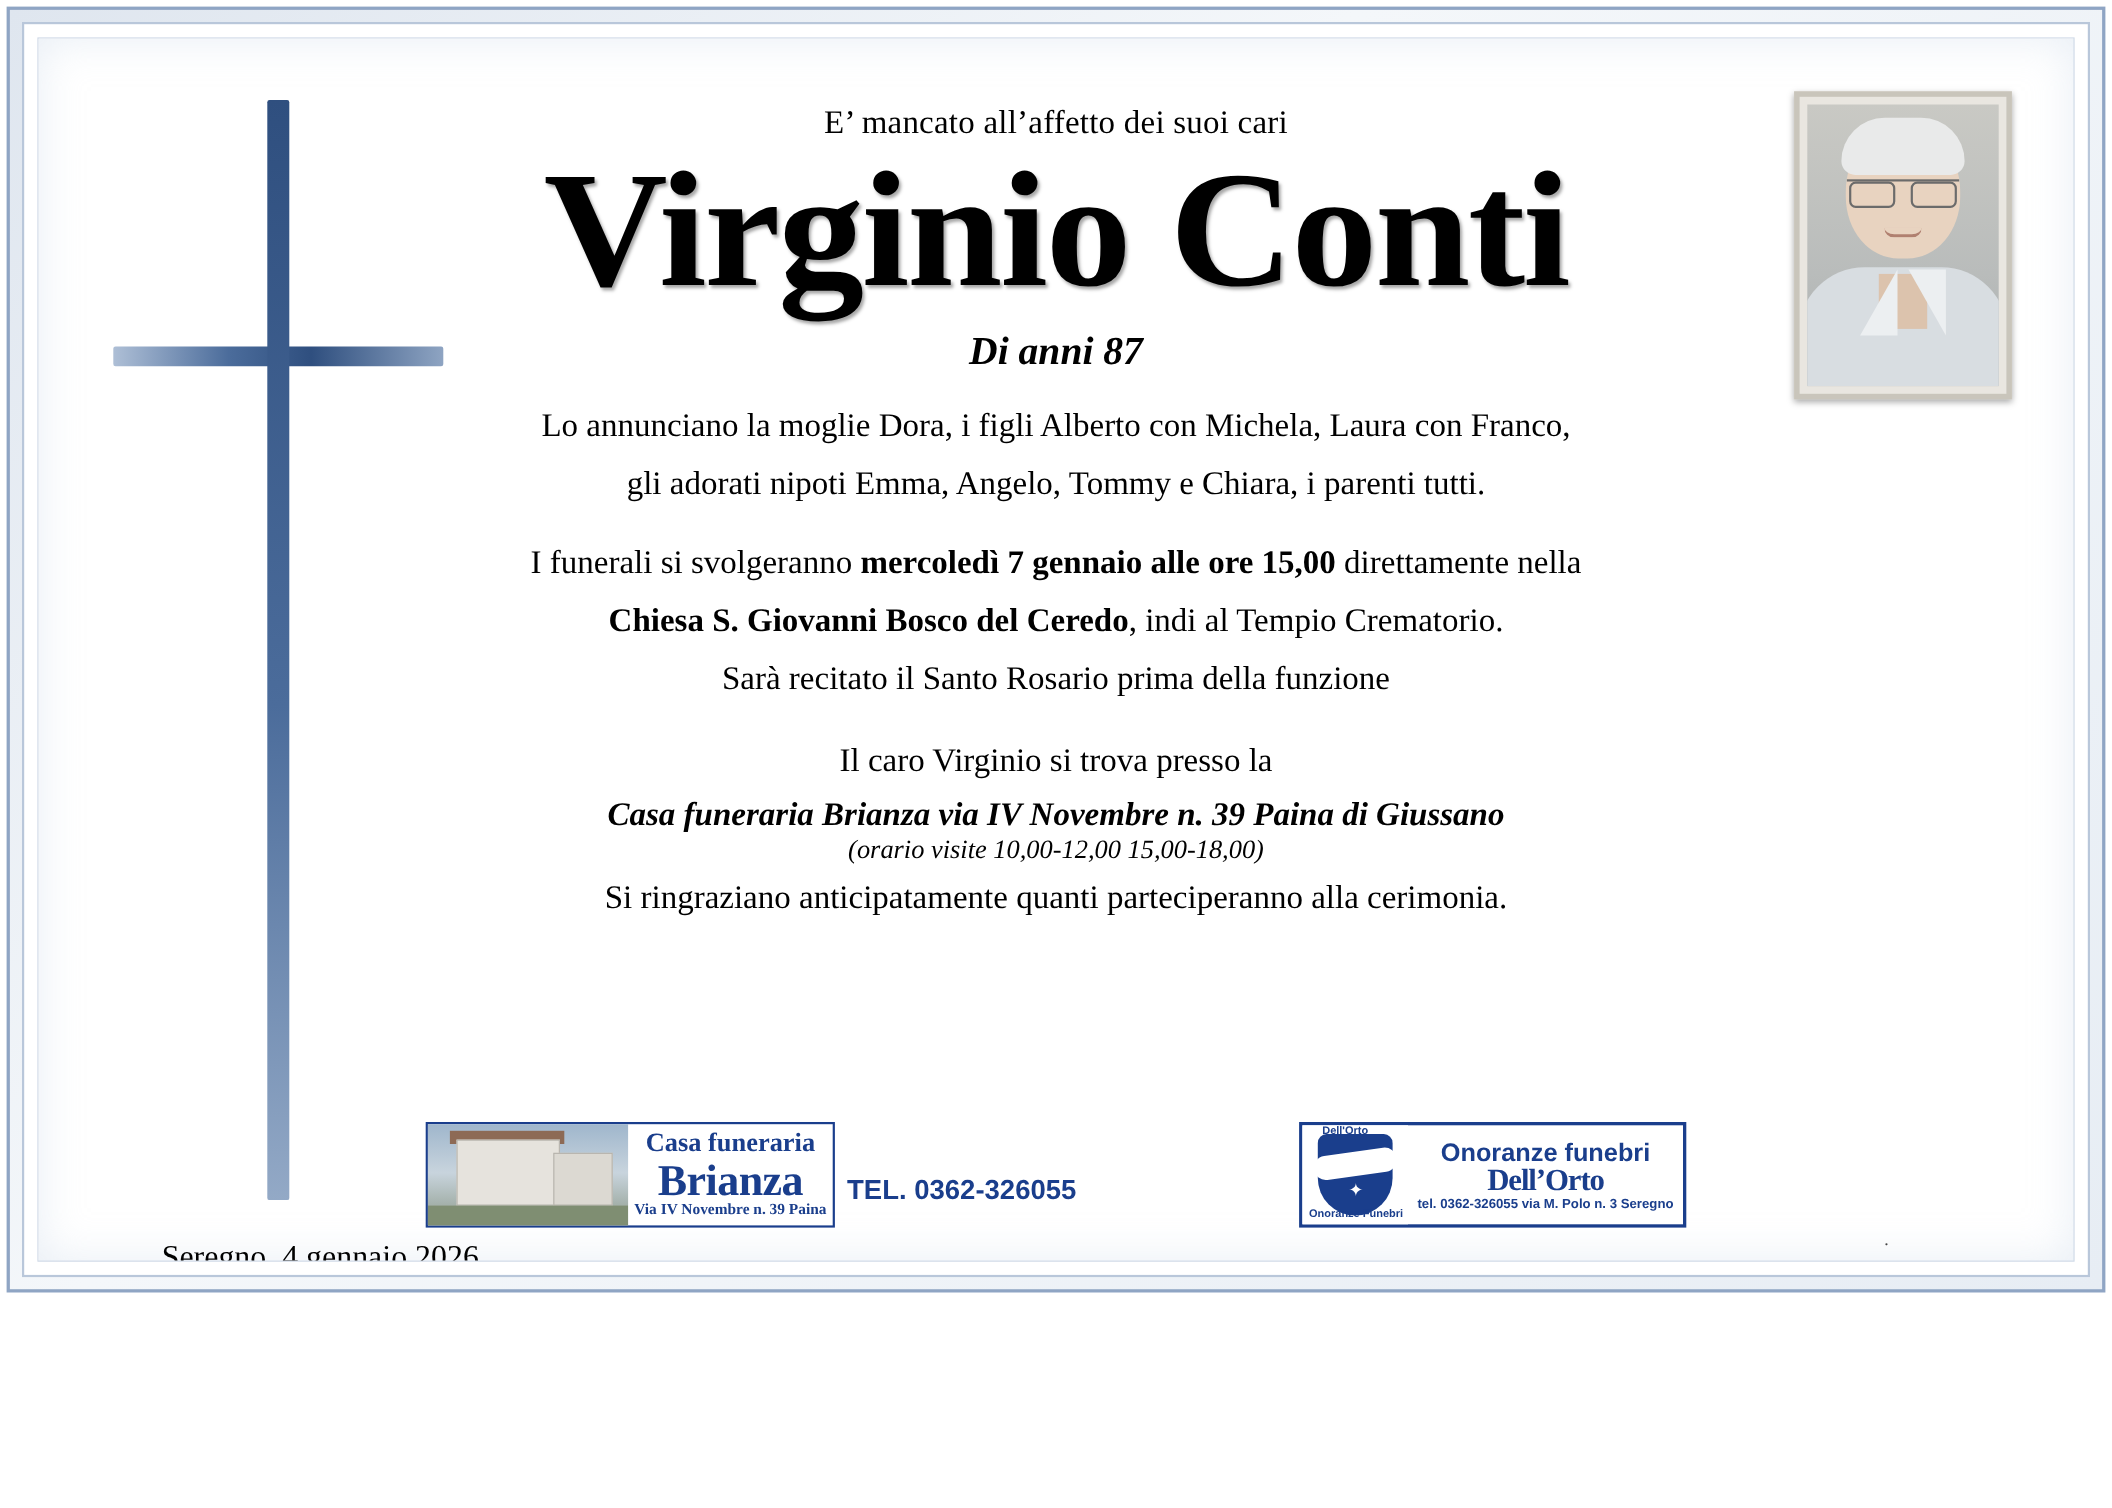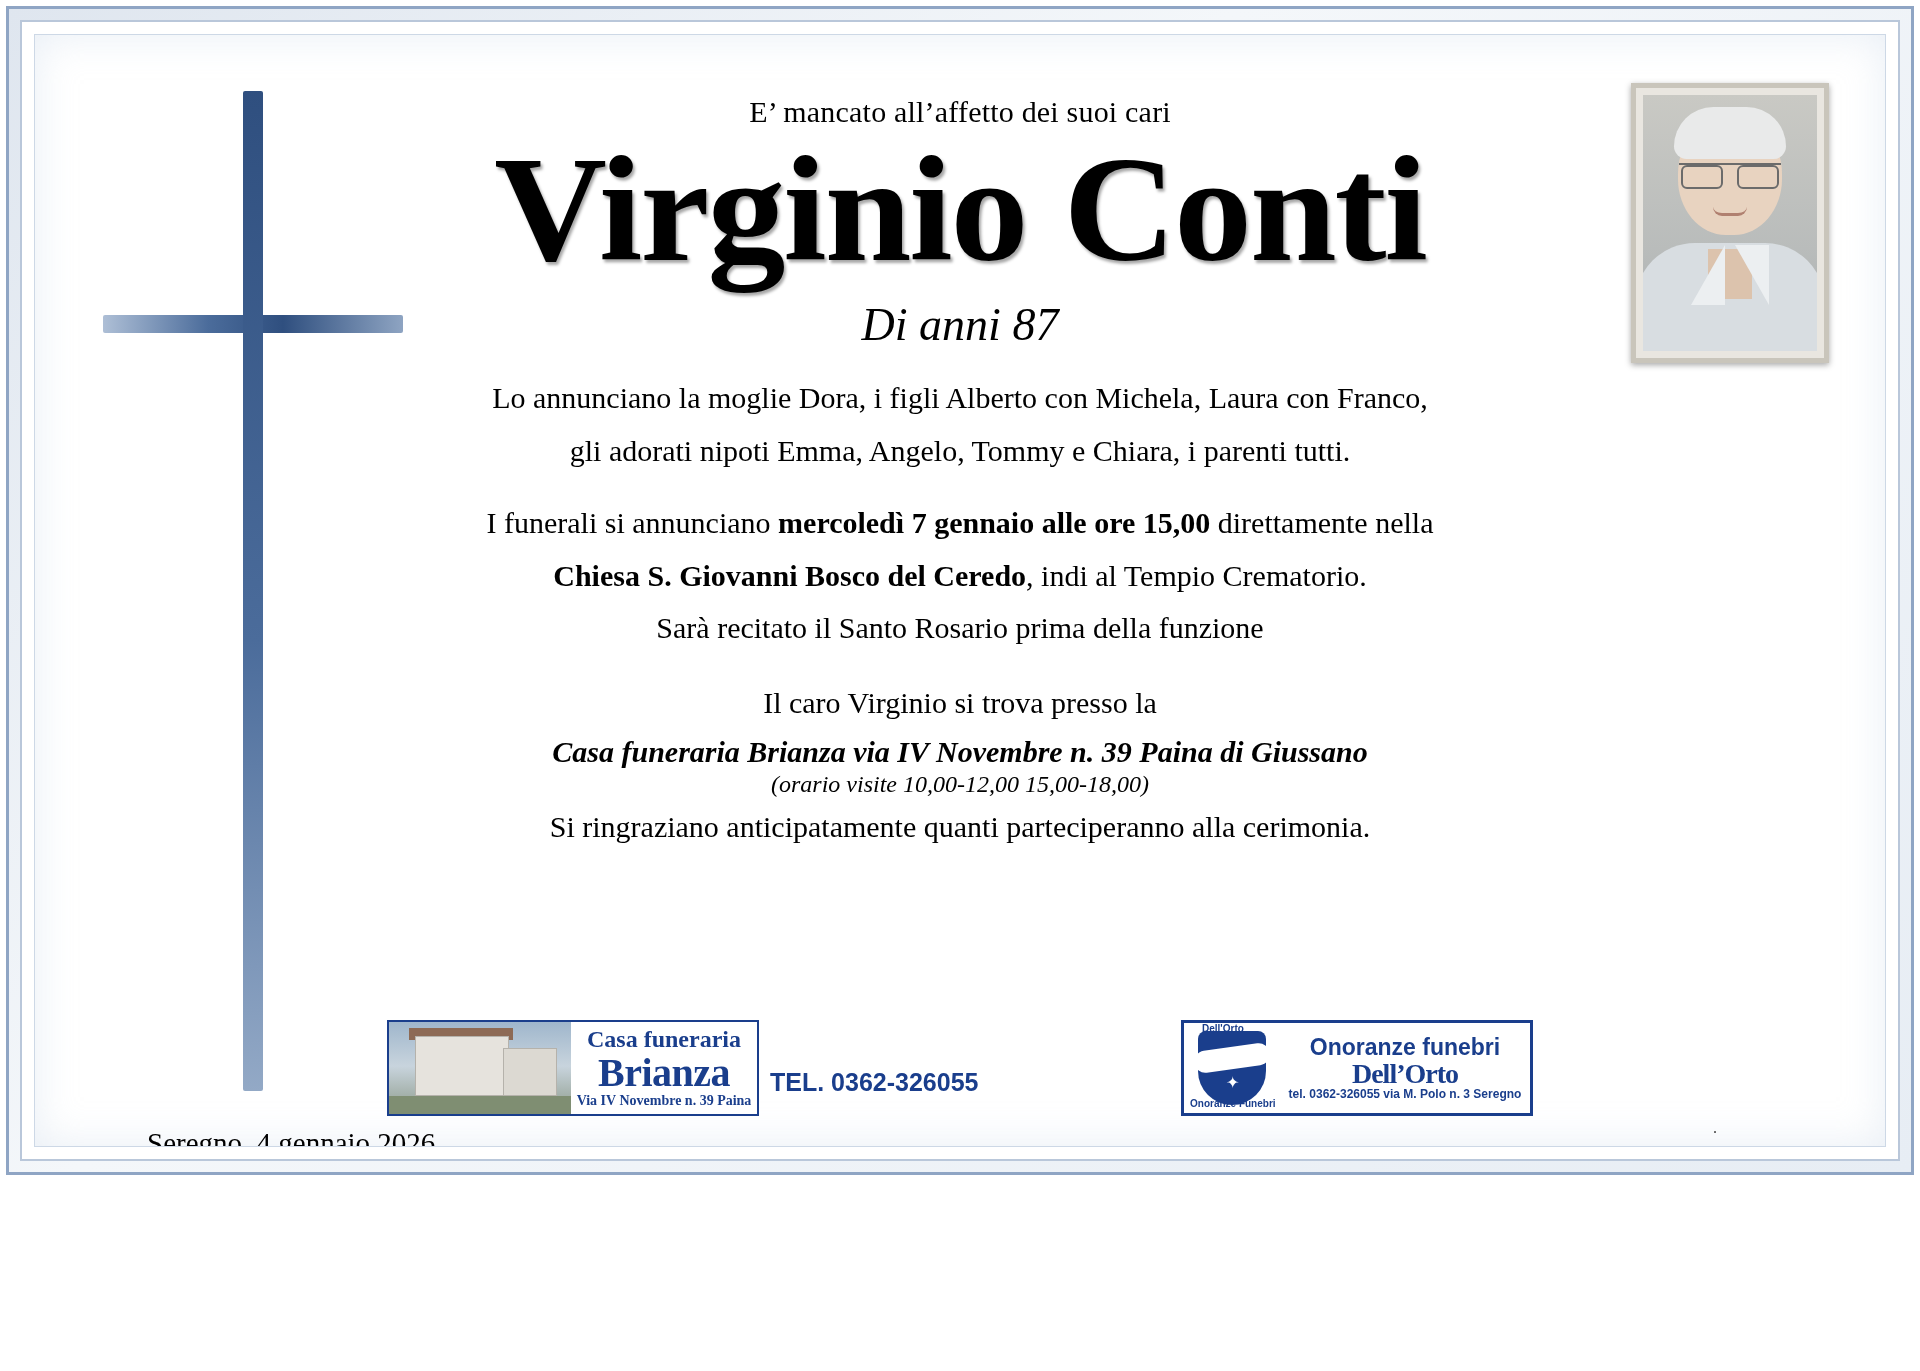--- a/index.html
+++ b/index.html
@@ -208,22 +208,22 @@
     font-family: "Liberation Serif", serif;
     font-weight: bold;
     font-size: 150px;
     line-height: 1.02;
     letter-spacing: -2px;
     margin: 0 0 6px 0;
     text-shadow: 2px 3px 3px rgba(0,0,0,0.35);
     transform: scaleX(1.04);
   }
   .age {
-    font-size: 46px;
-    font-weight: normal;
+    font-size: 36px;
+    font-weight: bold;
     font-style: italic;
     margin: 12px 0 26px 0;
   }
   .para {
     font-size: 30px;
     line-height: 1.42;
     margin: 0 0 10px 0;
   }
   .para.gap { margin-top: 30px; }
   .para.gap2 { margin-top: 32px; }
@@ -455,21 +455,21 @@
     </div>
 
     <div class="content">
       <div class="preline">E’ mancato all’affetto dei suoi cari</div>
       <div class="name">Virginio Conti</div>
       <div class="age">Di anni 87</div>
 
       <div class="para">Lo annunciano la moglie Dora, i figli Alberto con Michela, Laura con Franco,</div>
       <div class="para">gli adorati nipoti Emma, Angelo, Tommy e Chiara, i parenti tutti.</div>
 
-      <div class="para gap"><span>I funerali si annunciano </span><span class="b">mercoledì 7 gennaio alle ore 15,00</span><span> direttamente nella</span></div>
+      <div class="para gap"><span>I funerali si svolgeranno </span><span class="b">mercoledì 7 gennaio alle ore 15,00</span><span> direttamente nella</span></div>
       <div class="para"><span class="b">Chiesa S. Giovanni Bosco del Ceredo</span><span>, indi al Tempio Crematorio.</span></div>
       <div class="para">Sarà recitato il Santo Rosario prima della funzione</div>
 
       <div class="para gap2">Il caro Virginio si trova presso la</div>
       <div class="fh-address">Casa funeraria Brianza via IV Novembre n. 39 Paina di Giussano</div>
       <div class="fh-hours">(orario visite 10,00-12,00 15,00-18,00)</div>
       <div class="para">Si ringraziano anticipatamente quanti parteciperanno alla cerimonia.</div>
     </div>
 
     <div class="place-date">Seregno, 4 gennaio  2026</div>

